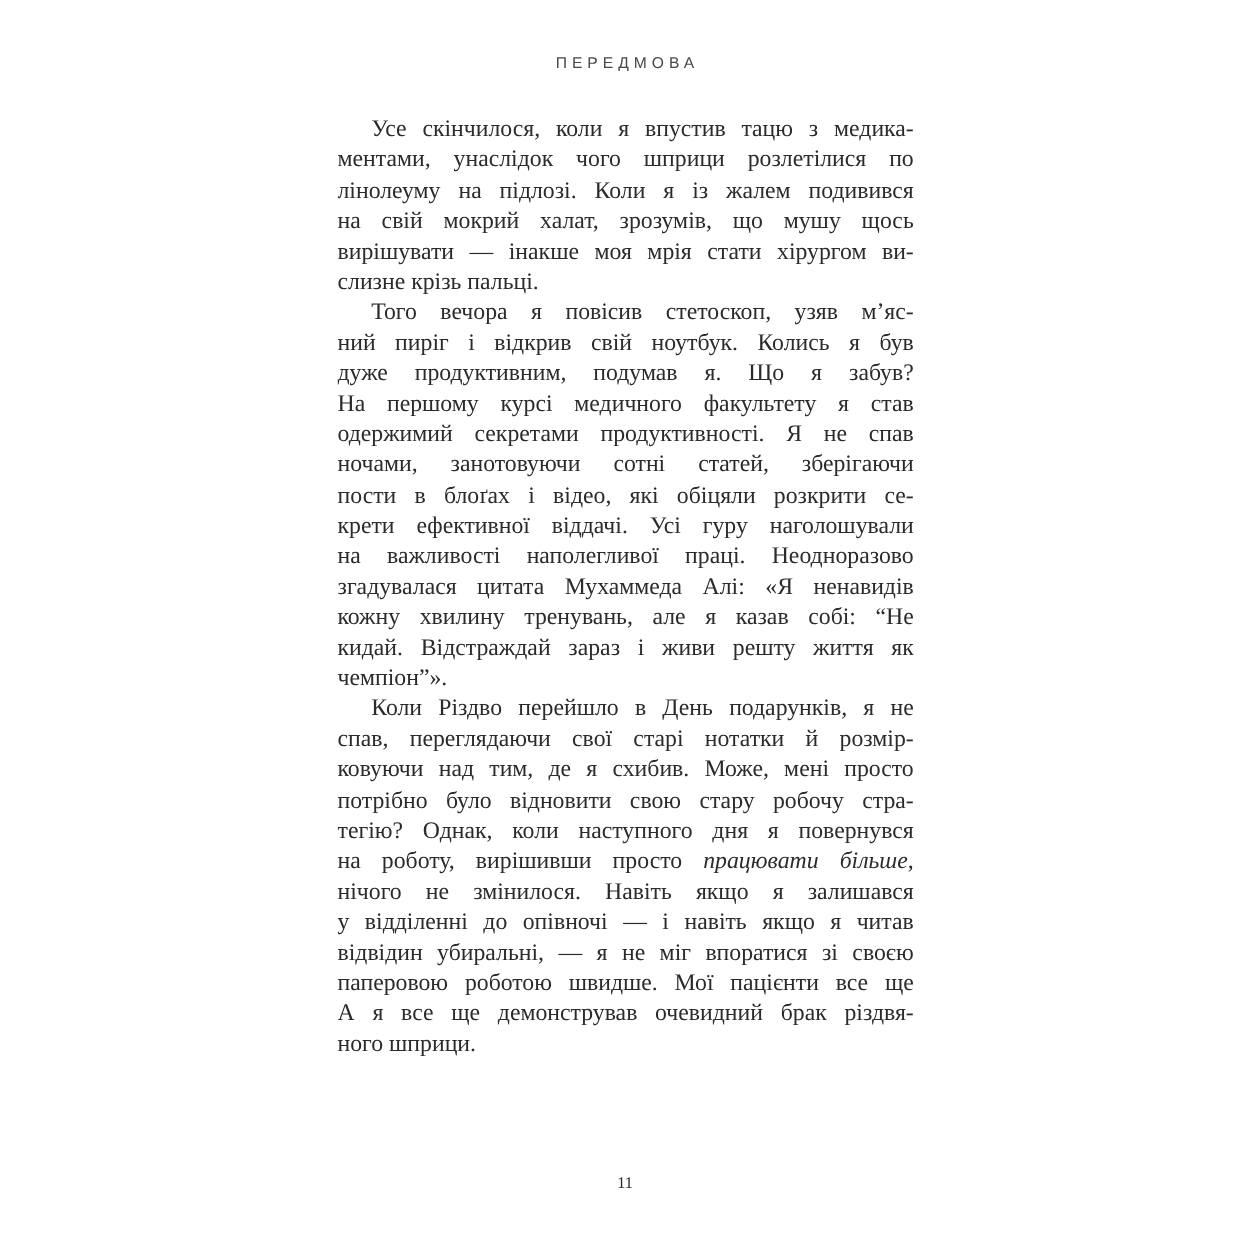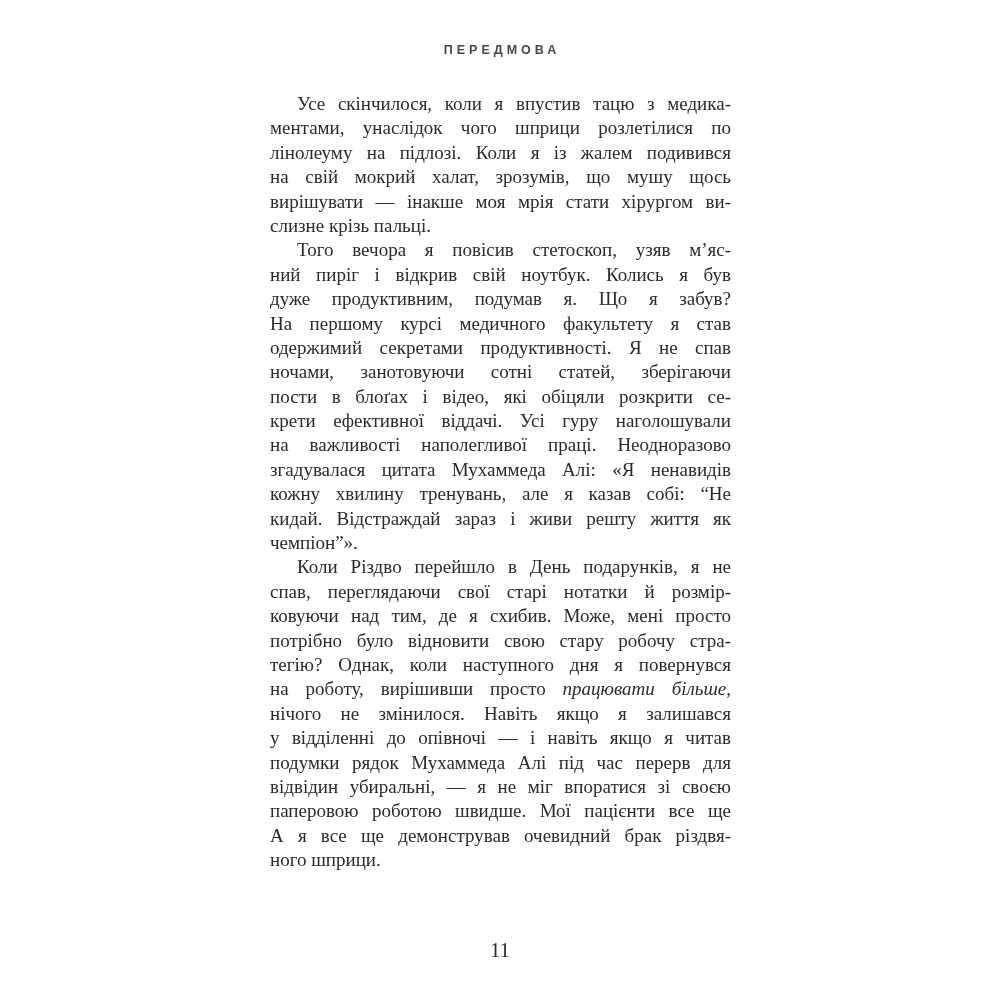--- a/index.html
+++ b/index.html
@@ -15,21 +15,21 @@
     overflow: hidden;
   }
   .running-header {
     position: absolute;
     top: 43px;
     left: 0;
     width: 100%;
     text-align: center;
     font-family: "Liberation Sans", sans-serif;
     font-size: 12.5px;
-    font-weight: 700;
+    font-weight: 400;
     letter-spacing: 4px;
     text-indent: 4px; 
     color: var(--header-color, #474747);
   }
   .text-block {
     position: absolute;
     left: 270px;
     top: 92px;
     width: 461px;
     color: var(--text-color, #2b2b2b);
@@ -56,21 +56,21 @@
   .italic {
     font-style: italic;
   }
   .page-number {
     position: absolute;
     top: 938px;
     left: 0;
     width: 100%;
     text-align: center;
     font-family: "Liberation Serif", serif;
-    font-size: 21px;
+    font-size: 13px;
     color: var(--text-color, #2b2b2b);
   }
 </style>
 </head>
 <body>
 
 <div class="page" style="--page-bg: #ffffff; --text-color: #2b2b2b; --header-color: #474747;">
   <div class="running-header">ПЕРЕДМОВА</div>
 
   <div class="text-block">
@@ -99,21 +99,20 @@
       </div>
       <div class="paragraph">
         <div class="line first"><span>Коли Різдво перейшло в День подарунків, я не</span></div>
         <div class="line"><span>спав, переглядаючи свої старі нотатки й розмір-</span></div>
         <div class="line"><span>ковуючи над тим, де я схибив. Може, мені просто</span></div>
         <div class="line"><span>потрібно було відновити свою стару робочу стра-</span></div>
         <div class="line"><span>тегію? Однак, коли наступного дня я повернувся</span></div>
         <div class="line"><span>на роботу, вирішивши просто </span><span class="italic">працювати більше</span><span>,</span></div>
         <div class="line"><span>нічого не змінилося. Навіть якщо я залишався</span></div>
         <div class="line"><span>у відділенні до опівночі — і навіть якщо я читав</span></div>
-        <div class="line"><span>подумки рядок Мухаммеда Алі під час перерв для</span></div>
         <div class="line"><span>відвідин убиральні, — я не міг впоратися зі своєю</span></div>
         <div class="line"><span>паперовою роботою швидше. Мої пацієнти все ще</span></div>
         <div class="line"><span>А я все ще демонстрував очевидний брак різдвя-</span></div>
         <div class="line last"><span>ного шприци.</span></div>
       </div>
     </div>
 
   <div class="page-number">11</div>
 </div>
 

